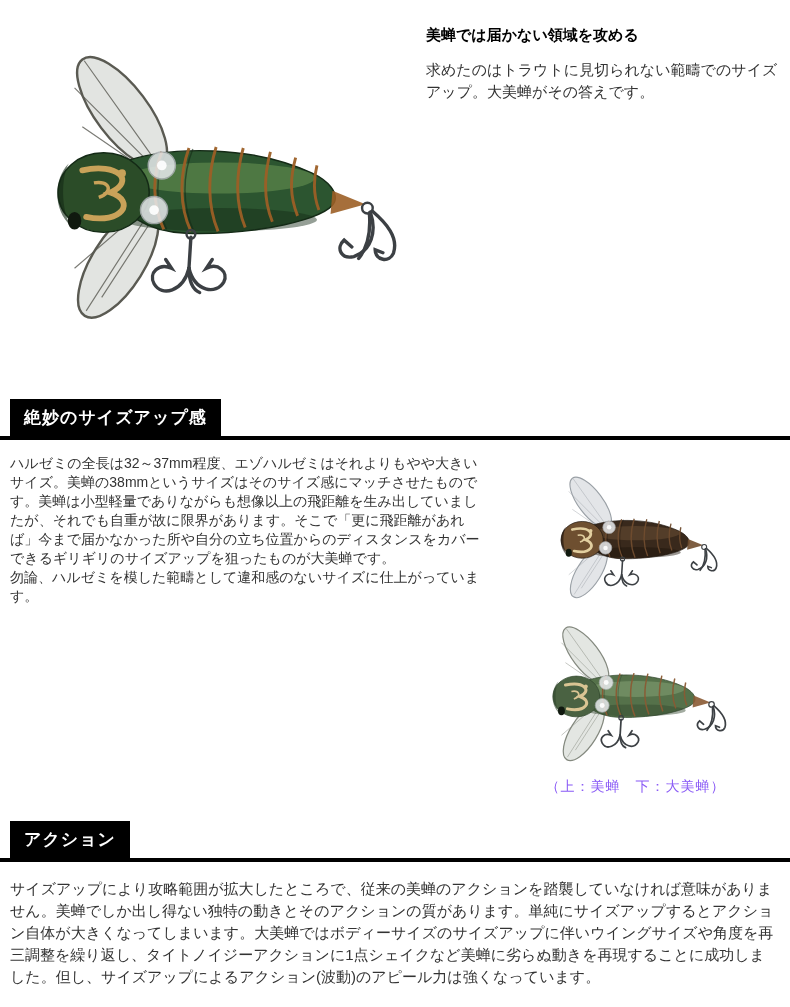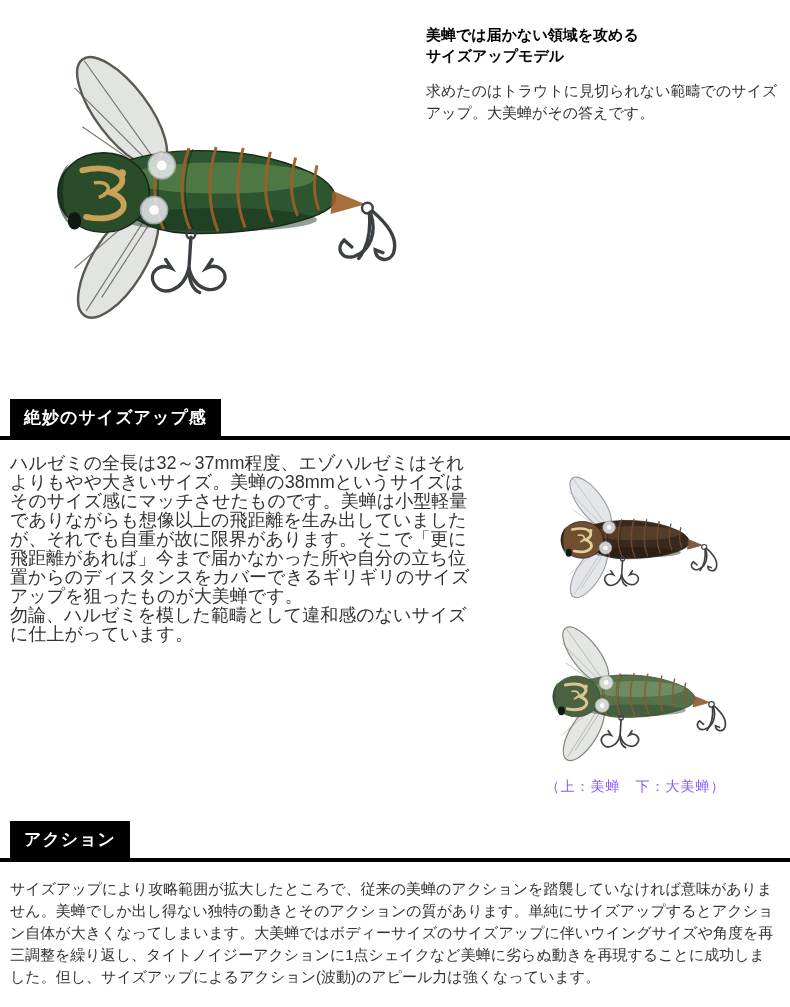--- a/index.html
+++ b/index.html
@@ -11,21 +11,21 @@
   .top{display:flex;padding:20px 0 0 20px;min-height:347px;box-sizing:border-box;}
   .main-fig{width:400px;height:320px;flex:none;}
   .intro{width:356px;margin-left:6px;padding-top:4px;font-size:15px;line-height:22px;}
   .intro-heading{font-size:15px;font-weight:bold;color:#000;line-height:21px;margin:0 0 14px 0;}
   .intro p{margin:0 0 22px 0;}
   .sec-header{margin-top:52px;border-bottom:4px solid #000;padding-left:10px;line-height:0;}
   .sec-header.second{margin-top:25px;}
   .sec-tab{display:inline-block;background:#000;color:#fff;font-weight:bold;
     font-size:17px;line-height:37px;padding:0 14px;letter-spacing:1px;vertical-align:bottom;text-align:right;}
   .size-sec{display:flex;padding:14px 0 0 10px;}
-  .size-text{width:472px;font-size:18px;line-height:19px;flex:none;}
+  .size-text{width:472px;font-size:14px;line-height:19px;flex:none;}
   .size-text p{margin:0;}
   .size-fig{width:295px;margin-left:6px;text-align:center;padding-top:6px;}
   .size-fig .lure-wrap{line-height:0;}
   .fig-caption{font-size:14px;color:#8b5cf6;margin-top:6px;letter-spacing:1px;}
   .action-text{padding:16px 10px 18px 10px;font-size:15px;line-height:22px;}
   .action-text p{margin:0;}
   svg{display:block;margin:0 auto;}
   .lure-main{--body:#2c5530;--bodyhi:#6f9c55;--bodylo:#142a16;--seg:#9c5f26;
     --head:#2b4c28;--pat:#c9a259;--wing:rgba(190,195,188,0.45);--wingedge:#5a5a52;--hook:#3c4044;}
   .lure-small-dark{--body:#39291c;--bodyhi:#6d5136;--bodylo:#1d130c;--seg:#704c2e;
@@ -99,21 +99,20 @@
 
 <div class="top">
   <div class="main-fig">
     <svg class="lure-main" width="400" height="320" viewBox="0 0 400 330">
       <use href="#cicada-shape"></use>
     </svg>
   </div>
   <div class="intro">
     <div class="intro-heading">
       <div>美蝉では届かない領域を攻める</div>
-      <div>サイズアップモデル</div>
     </div>
     <p>求めたのはトラウトに見切られない範疇でのサイズアップ。大美蝉がその答えです。</p>
   </div>
 </div>
 
 <div class="sec-header">
   <span class="sec-tab">絶妙のサイズアップ感</span>
 </div>
 
 <div class="size-sec">

